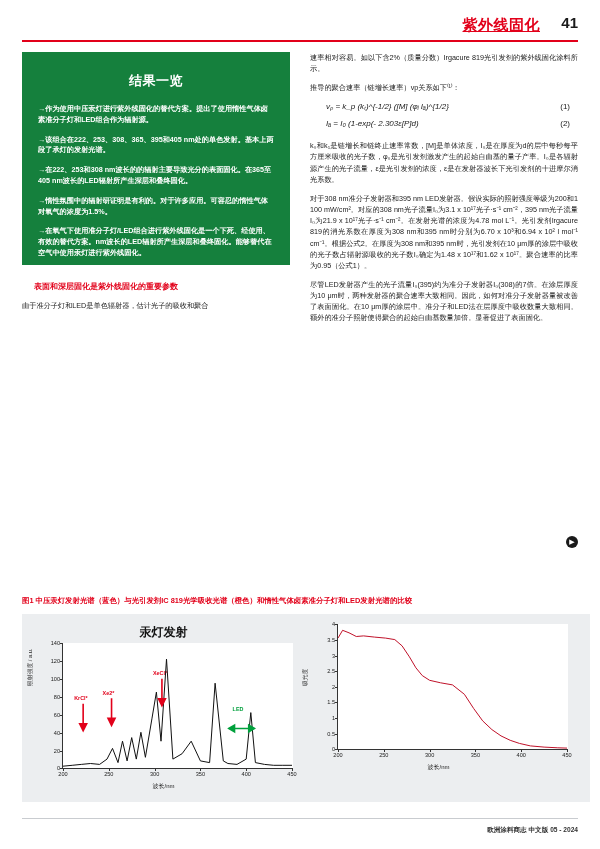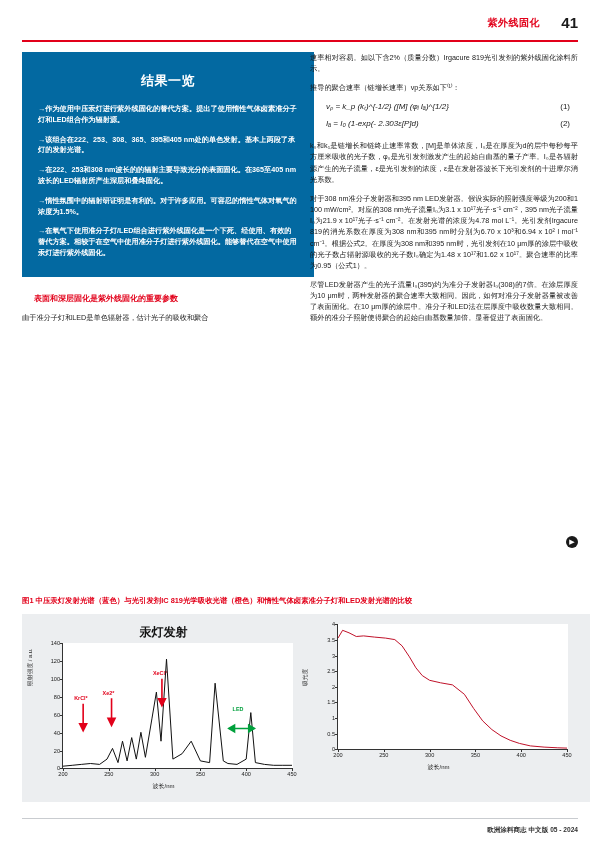--- a/index.html
+++ b/index.html
@@ -16,44 +16,45 @@
     position: absolute; inset: 0;
     padding: 0;
   }
   
   .header {
     position: absolute; top: 0; left: 0; right: 0;
     height: 42px;
   }
   .header-title {
     position: absolute; right: 60px; top: 16px;
-    font-size: 10px; font-weight: bold; color: #e2001a;
+    font-size: 15px; font-weight: bold; color: #e2001a;
     letter-spacing: 0.5px;
+    text-decoration: underline;
   }
   .header-pageno {
     position: absolute; right: 22px; top: 14px;
     font-size: 15px; font-weight: bold; color: #1a1a1a;
   }
   .header-rule {
     position: absolute; left: 22px; right: 22px; top: 40px;
     height: 2px; background: #e2001a;
   }
   
   .col-left {
     position: absolute; left: 22px; top: 52px; width: 268px;
   }
   .col-right {
     position: absolute; left: 310px; top: 52px; width: 268px;
     font-size: 7.2px; line-height: 1.55; text-align: justify;
   }
   
   .redbox {
-    background: #0369a1; color: #ffffff;
-    padding: 14px 16px 18px 16px;
-    width: 292px;
+    background: #15803d; color: #ffffff;
+    padding: 14px 16px 6px 16px;
+    width: 268px;
   }
   .redbox h2 {
     margin: 6px 0 14px 0;
     font-size: 13px; font-weight: bold; text-align: center;
     letter-spacing: 0.5px;
   }
   .redbox p {
     margin: 0 0 9px 0;
     font-size: 7.2px; line-height: 1.5;
     font-weight: bold;
@@ -171,21 +172,21 @@
     <div class="header-rule"></div>
   </div>
 
   <div class="col-left">
     <div class="redbox">
       <h2>结果一览</h2>
       <p>→作为使用中压汞灯进行紫外线固化的替代方案。提出了使用惰性气体卤素准分子灯和LED组合作为辐射源。</p>
       <p>→该组合在222、253、308、365、395和405 nm处的单色发射。基本上两段了承灯的发射光谱。</p>
       <p>→在222、253和308 nm波长的的辐射主要导致光分的表面固化。在365至405 nm波长的LED辐射所产生深层和叠终固化。</p>
       <p>→惰性氛围中的辐射研证明是有利的。对于许多应用。可容忍的惰性气体对氧气的浓度为1.5%。</p>
-      <p>→在氧气下使用准分子灯/LED组合进行紫外线固化是一个下死、经使用、有效的替代方案。相较于在空气中使用准分子灯进行紫外线固化。能够替代在空气中使用汞灯进行紫外线固化。</p>
+      <p>→在氧气下使用准分子灯/LED组合进行紫外线固化是一个下死、经使用、有效的替代方案。nm波长的LED辐射所产生深层和叠终固化。能够替代在空气中使用汞灯进行紫外线固化。</p>
     </div>
     <div class="subhead-red">表面和深层固化是紫外线固化的重要参数</div>
     <p class="body-text" style="margin-top:0">由于准分子灯和LED是单色辐射器，估计光子的吸收和聚合</p>
   </div>
 
   <div class="col-right">
     <p>速率相对容易。如以下含2%（质量分数）Irgacure 819光引发剂的紫外线固化涂料所示。</p>
     <p>推导的聚合速率（链增长速率）vp关系如下⁽¹⁾：</p>
 
     <div class="eq-block">

